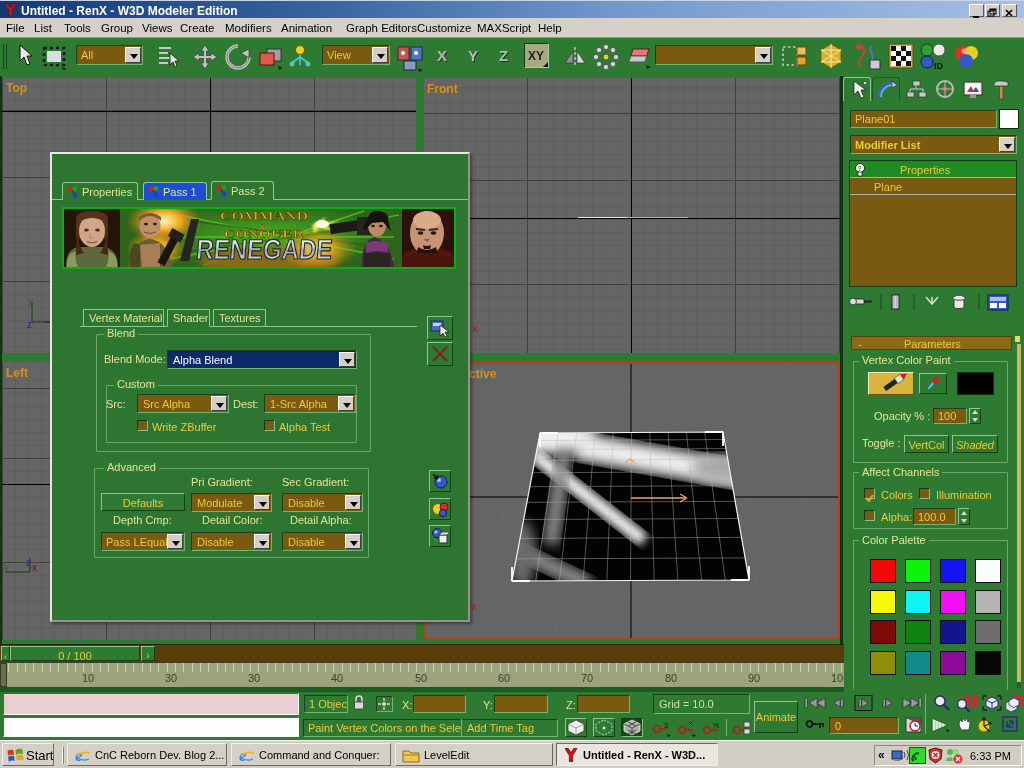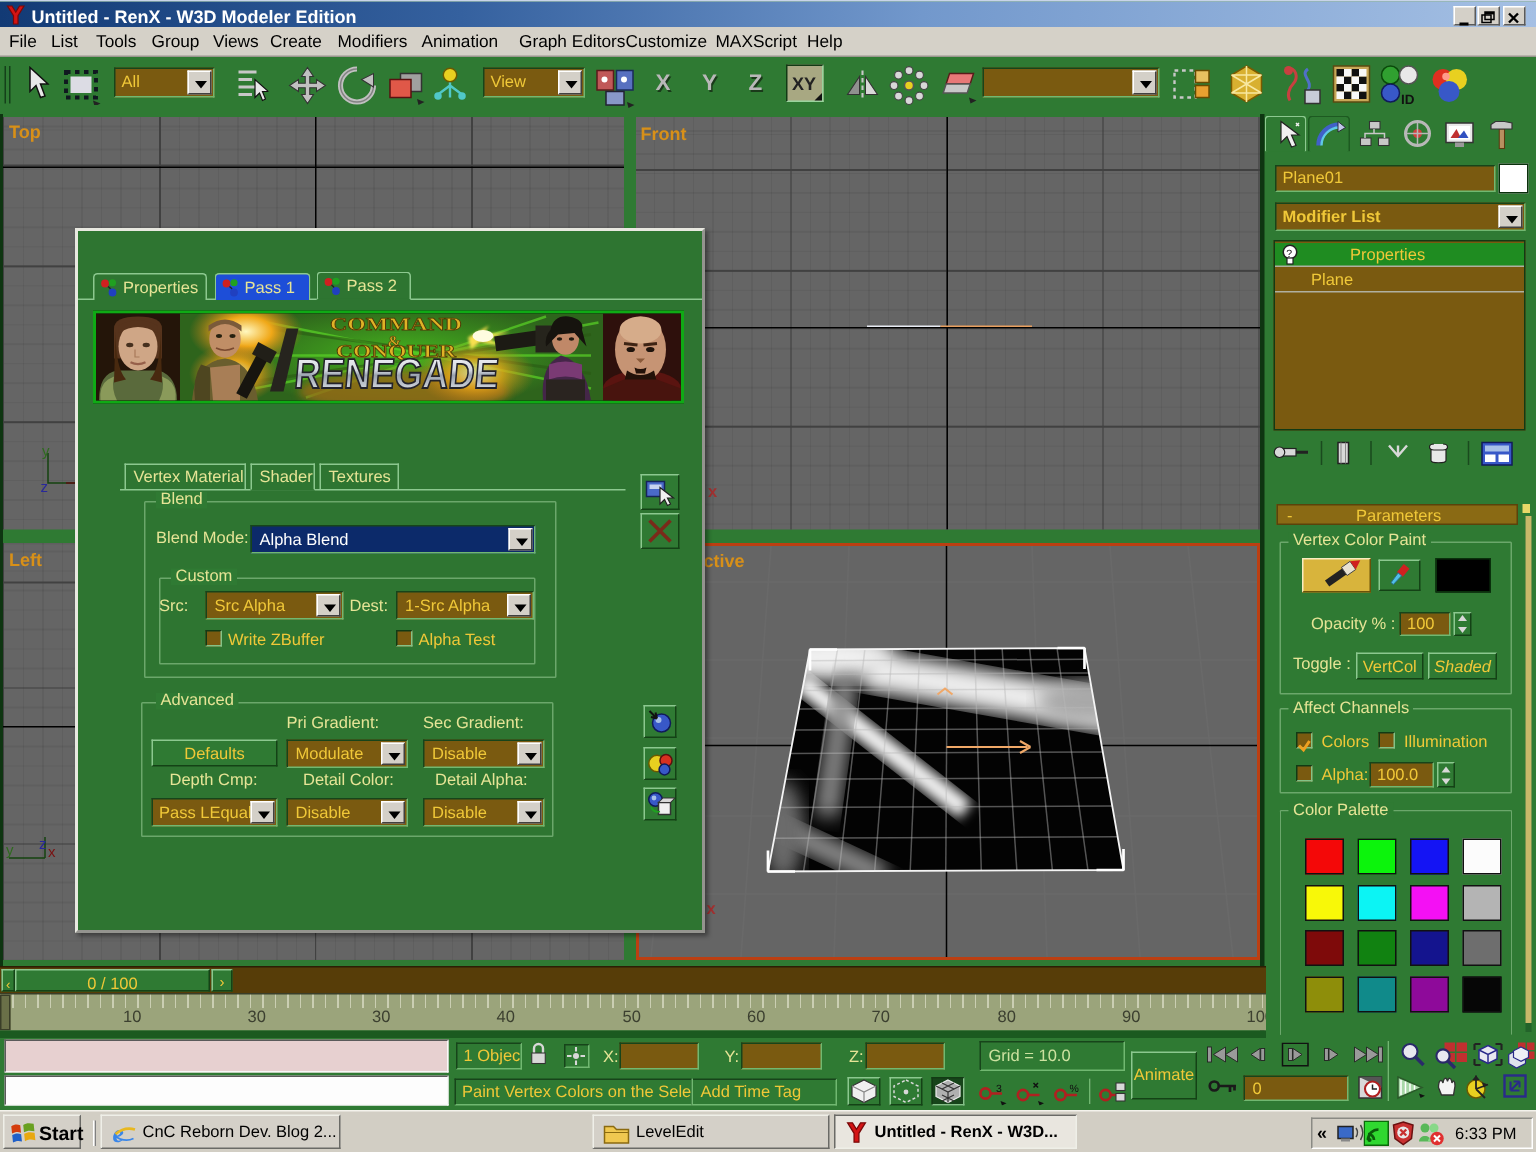--- a/index.html
+++ b/index.html
@@ -952,30 +952,38 @@
 <div id="taskbar" class="abs" style="left:0;top:740px;width:1024px;height:28px;background:#d2cec4;border-top:1px solid #f4f2ec;">
   <div class="tsk" style="left:2px;top:2px;width:52px;">
     <svg class="abs" style="left:4px;top:3px" width="17" height="16" viewBox="0 0 17 16">
         <g transform="rotate(-6 8 8)">
           <path d="M1 3 C3 2 5 2 7 3 L7 8 C5 7 3 7 1 8 Z" fill="#d43c0c"></path>
           <path d="M9 3 C11 2 13 2 16 3 L16 8 C13 7 11 7 9 8 Z" fill="#68a020"></path>
           <path d="M1 9 C3 8 5 8 7 9 L7 14 C5 13 3 13 1 14 Z" fill="#2060c8"></path>
           <path d="M9 9 C11 8 13 8 16 9 L16 14 C13 13 11 13 9 14 Z" fill="#e8a810"></path>
         </g>
       </svg>
-    <span class="abs" style="left:23px;top:4px;font-weight:bold;font-size:13px;">Start</span>
+    <span class="abs" style="left:23px;top:4px;font-weight:normal;font-size:13px;">Start</span>
   </div>
     <div class="abs" style="left:62px;top:6px;width:2px;height:17px;border-left:1px solid #fff;border-right:1px solid #808080;"></div>
   <div class="tsk" style="left:67px;width:160px;">
     <svg class="abs" style="left:6px;top:3px" width="18" height="17" viewBox="0 0 18 17">
         <text x="1" y="14" font-family="Liberation Serif" font-size="17" font-weight="bold" font-style="italic" fill="#3a86e8">e</text>
         <path d="M3 9 Q9 4 16 6" stroke="#e8b820" stroke-width="1.8" fill="none"></path>
         <path d="M2 10 Q9 15 15 12" stroke="#3a86e8" stroke-width="1.2" fill="none"></path>
       </svg>
     <span class="abs" style="left:27px;top:5px;">CnC Reborn Dev. Blog 2...</span>
+  </div>
+  <div class="tsk" style="left:231px;width:160px;">
+    <svg class="abs" style="left:6px;top:3px" width="18" height="17" viewBox="0 0 18 17">
+        <text x="1" y="14" font-family="Liberation Serif" font-size="17" font-weight="bold" font-style="italic" fill="#3a86e8">e</text>
+        <path d="M3 9 Q9 4 16 6" stroke="#e8b820" stroke-width="1.8" fill="none"></path>
+        <path d="M2 10 Q9 15 15 12" stroke="#3a86e8" stroke-width="1.2" fill="none"></path>
+      </svg>
+    <span class="abs" style="left:27px;top:5px;">Command and Conquer: ...</span>
   </div>
   <div class="tsk" style="left:395px;width:158px;">
     <svg class="abs" style="left:6px;top:4px" width="18" height="15">
         <path d="M1 3 L7 3 L9 5 L17 5 L17 14 L1 14 Z" fill="#f0c850" stroke="#8a6a10"></path>
         <path d="M1 7 L17 7" stroke="#8a6a10" stroke-width="0.8"></path>
       </svg>
     <span class="abs" style="left:28px;top:5px;">LevelEdit</span>
   </div>
   <div class="tsk" style="left:556px;width:162px;background:#e9e6df;border-top:1px solid #6a6a66;border-left:1px solid #6a6a66;border-right:1px solid #efefe8;border-bottom:1px solid #efefe8;">
     <svg class="abs" style="left:7px;top:3px" width="14" height="16" viewBox="0 0 13 14">

